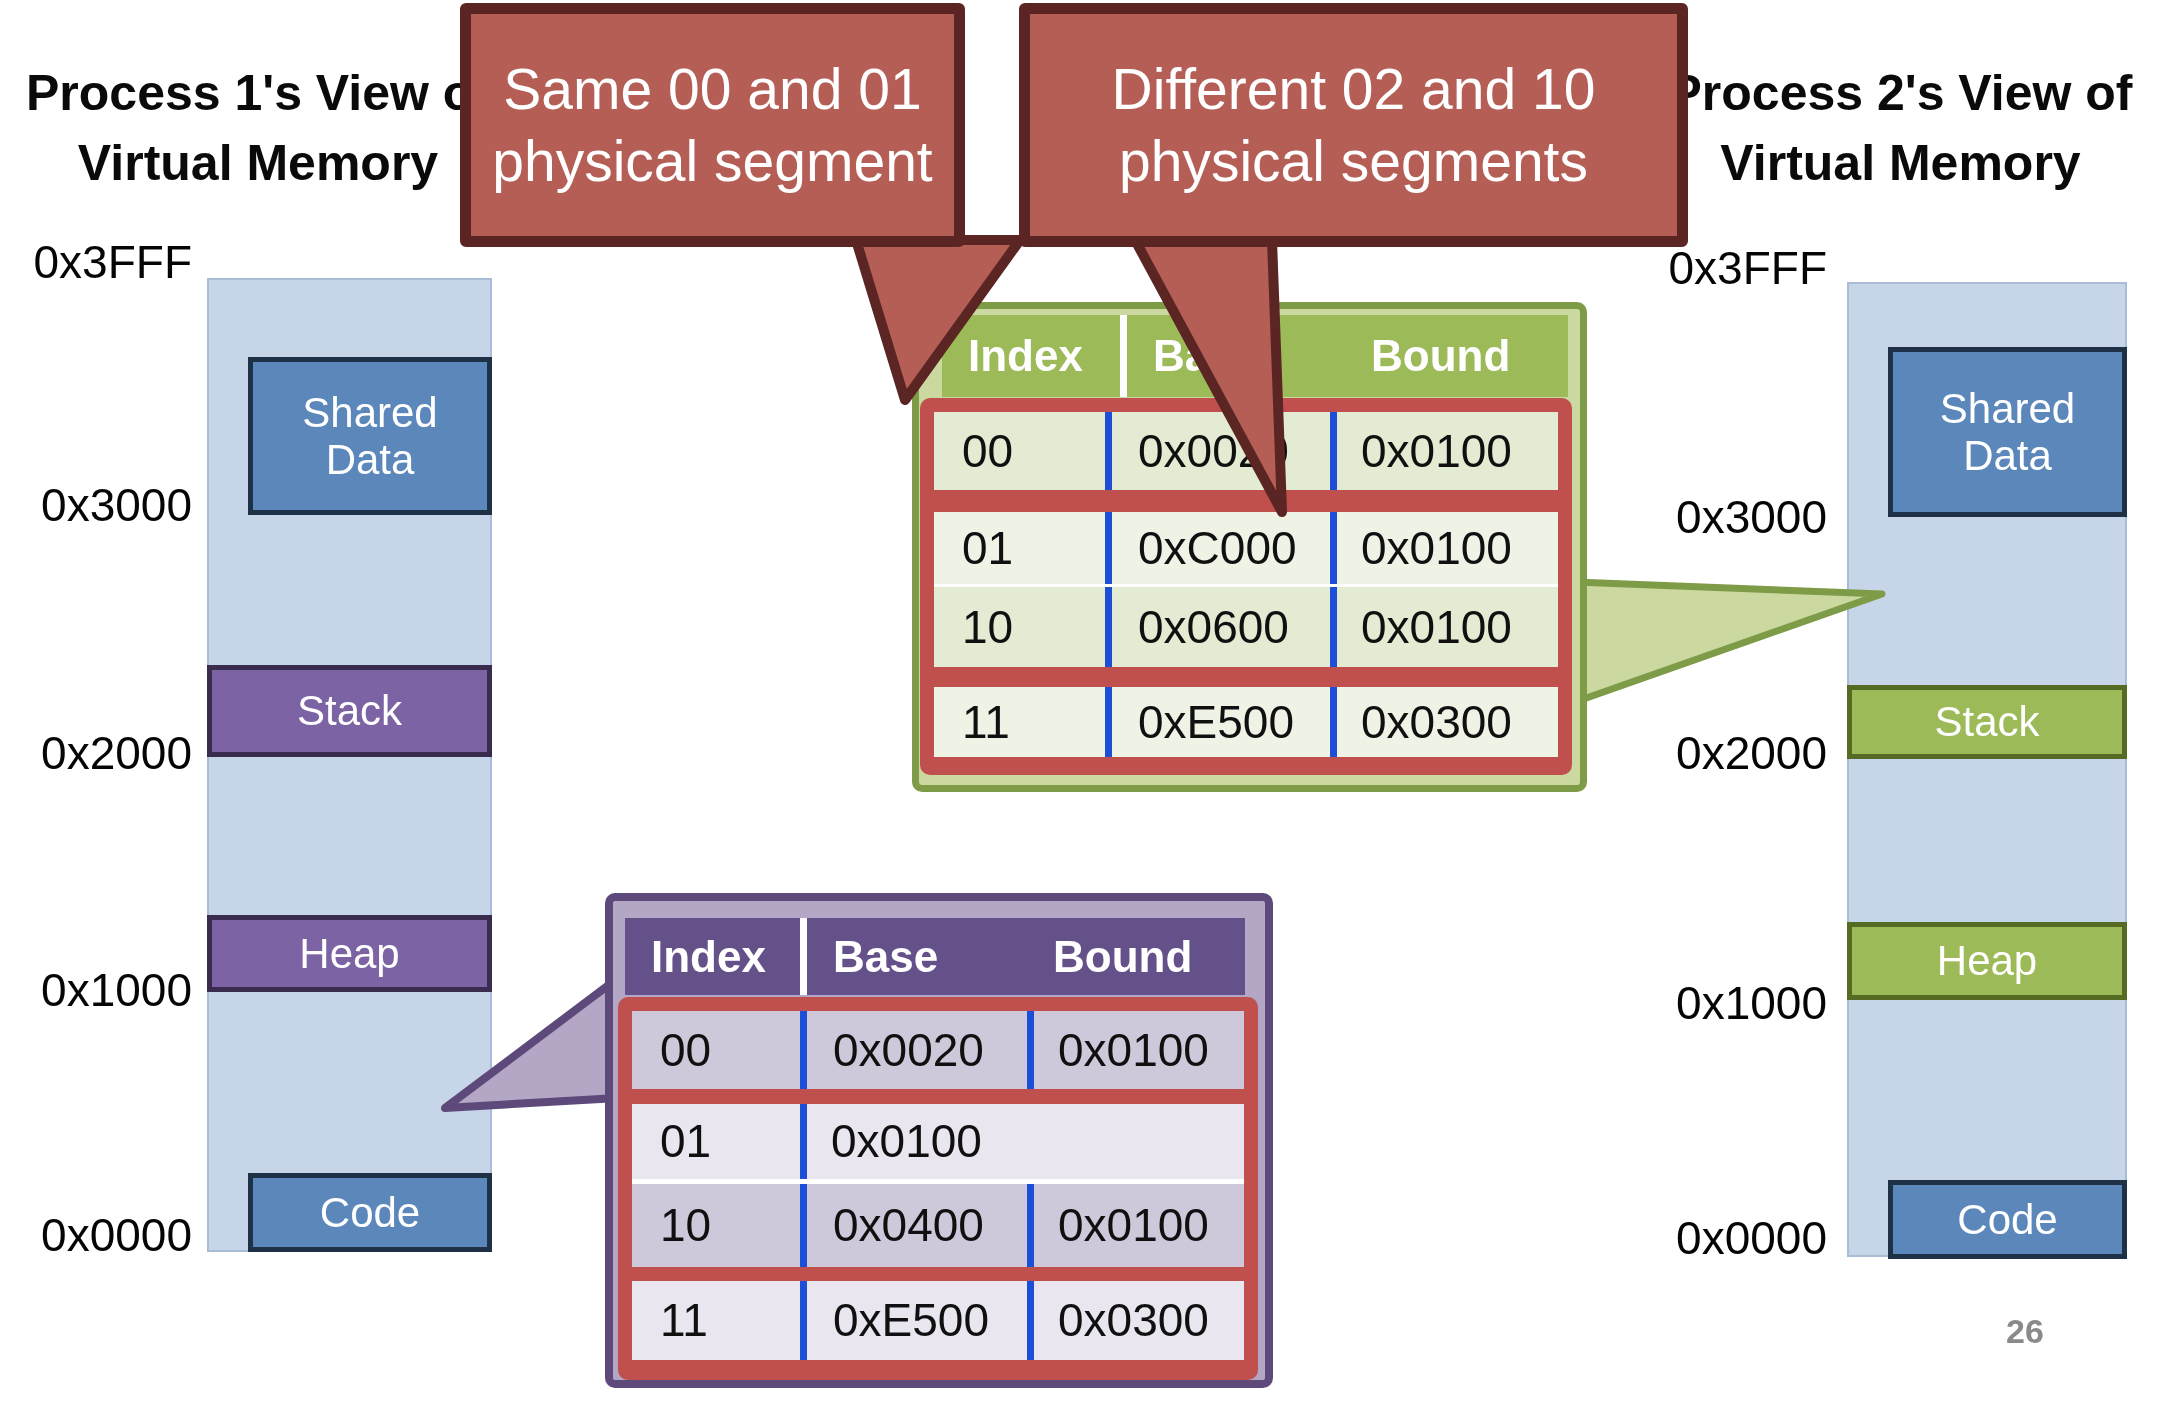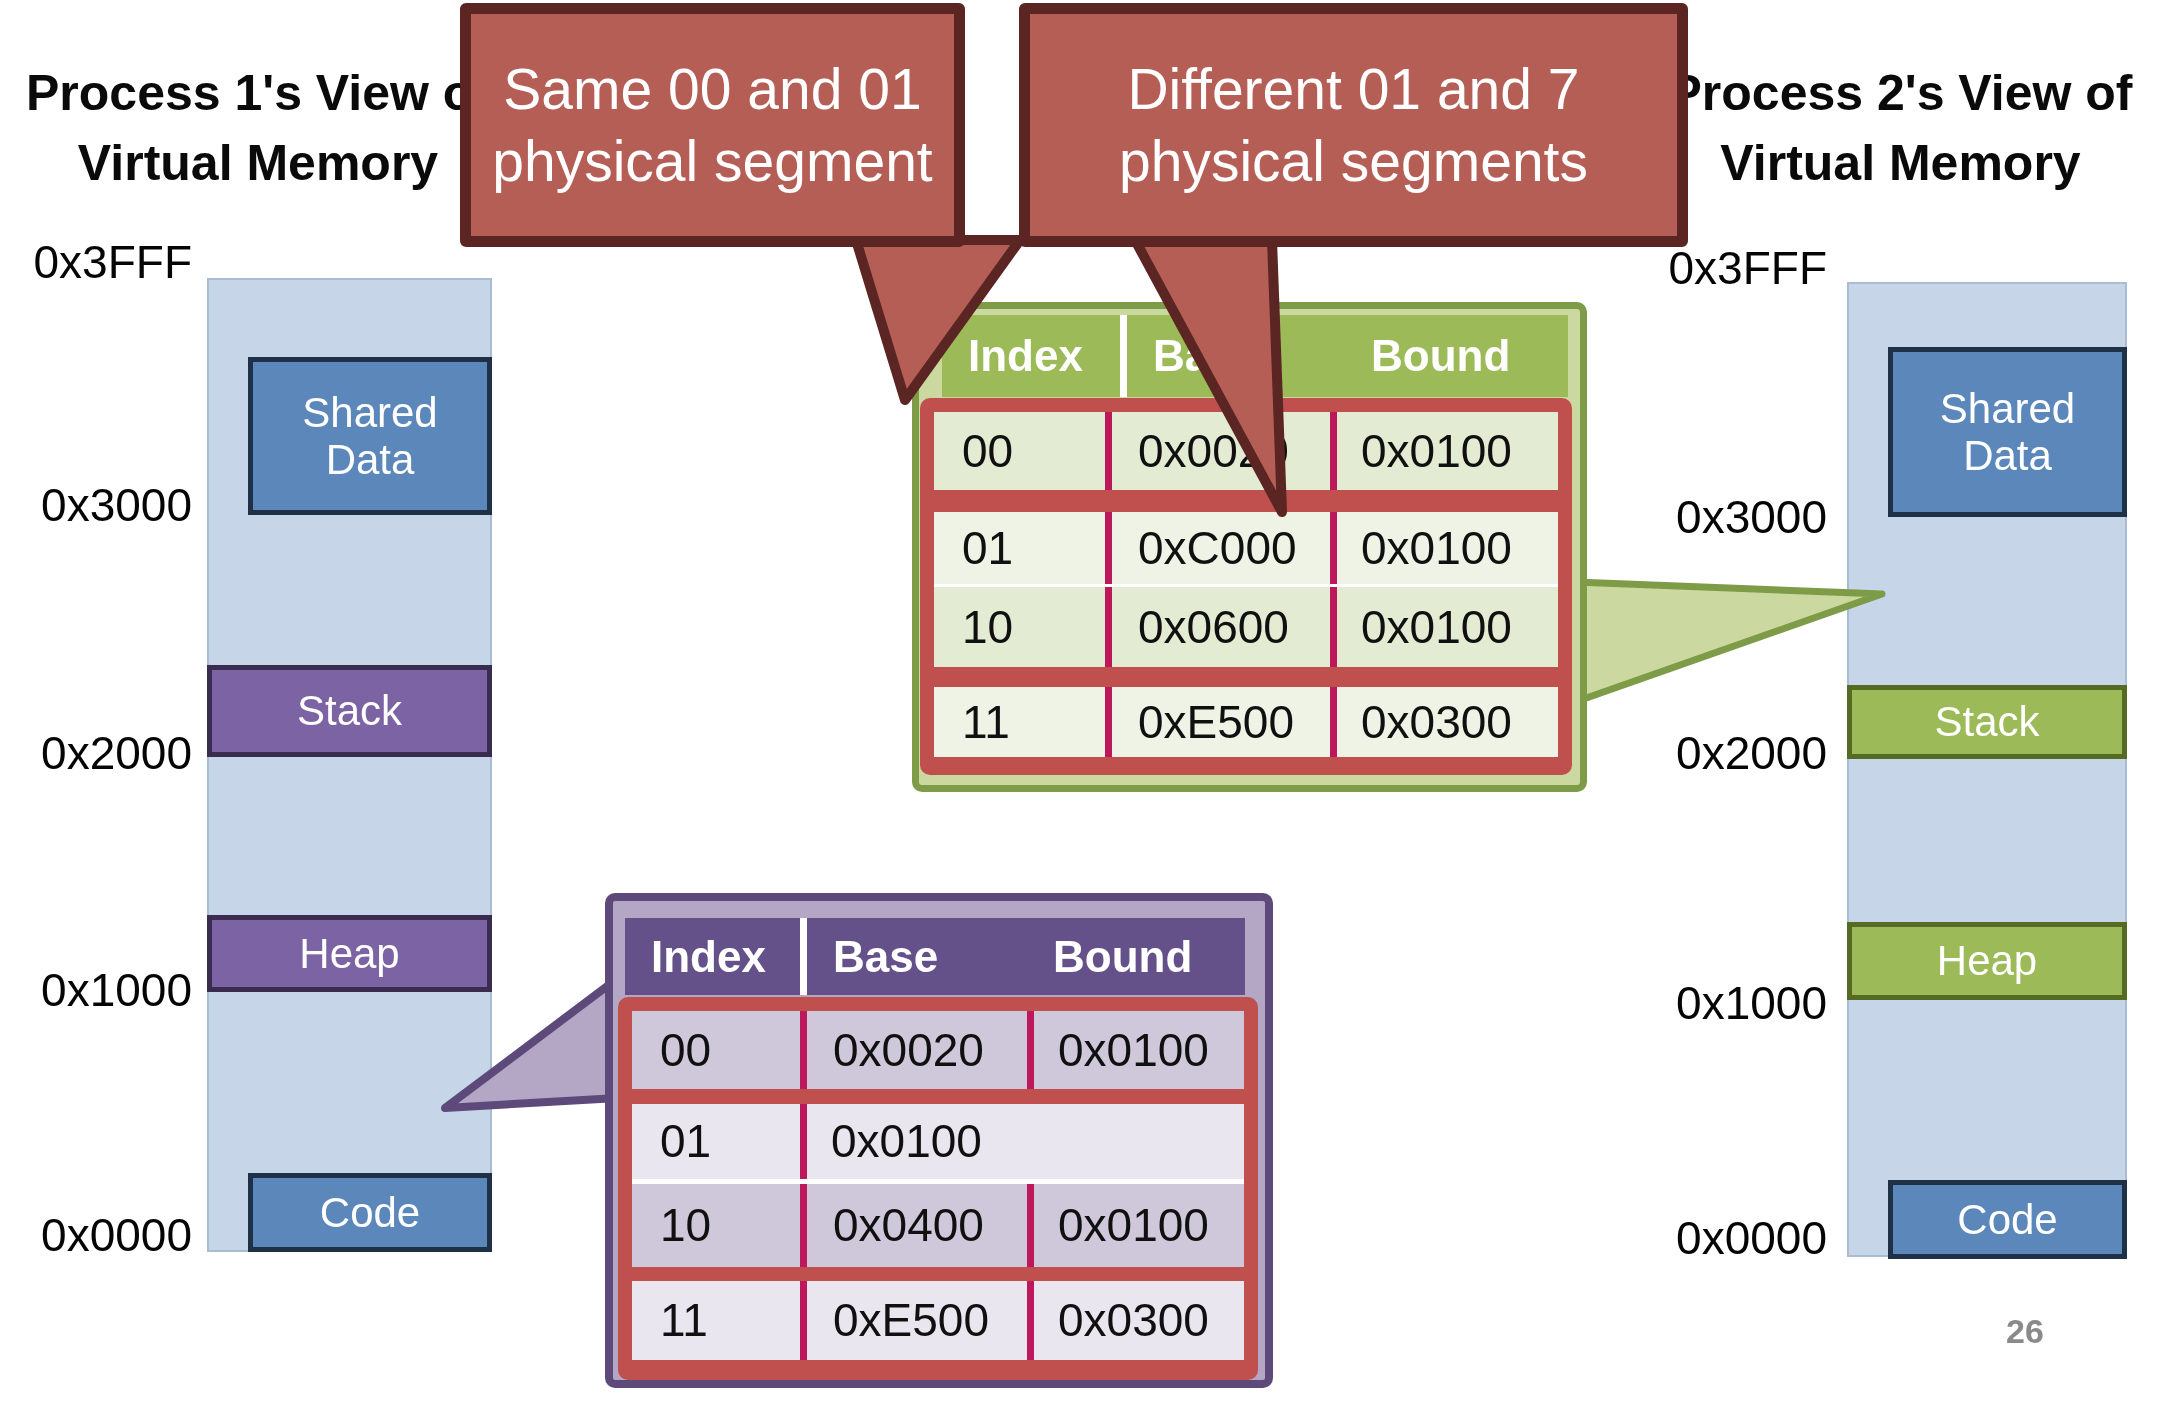--- a/index.html
+++ b/index.html
@@ -45,21 +45,21 @@
   .svg-layer{position:absolute;left:0;top:0;pointer-events:none;}
   .svg-under{z-index:5;}
   .svg-over{z-index:30;}
   
   .table-green{position:absolute;left:912px;top:302px;width:675px;height:490px;z-index:10;
                background:#cbd9a0;border:7px solid #7e9b47;border-radius:10px;box-sizing:border-box;}
   .tg-headers{position:absolute;left:23px;top:6px;width:626px;height:82px;background:#fff;display:flex;}
   .tg-headers .hcell{background:#9cba58;color:#fff;font-weight:bold;font-size:44px;line-height:82px;padding-left:26px;box-sizing:border-box;}
   .tg-frame{position:absolute;left:1px;top:89px;width:652px;height:377px;background:#c0504d;border-radius:10px;
             padding:14px;box-sizing:border-box;}
-  .trow{display:flex;background:#be185d;}
+  .trow{display:flex;background:#1d4ed8;}
   .trow .cell{box-sizing:border-box;font-size:46px;color:#101010;}
   .tg-frame .c-index{width:171px;padding-left:28px;}
   .tg-frame .c-base{width:218px;margin-left:7px;padding-left:26px;}
   .tg-frame .c-bound{flex:1;margin-left:7px;padding-left:24px;}
   .tg-r0{height:78px;} .tg-r0 .cell{line-height:78px;background:#e3ebd2;}
   .tg-r1{height:72px;} .tg-r1 .cell{line-height:72px;background:#eff3e6;}
   .tg-r2{height:80px;margin-top:3px;} .tg-r2 .cell{line-height:80px;background:#e3ebd2;}
   .tg-r3{height:70px;margin-top:20px;} .tg-r3 .cell{line-height:70px;background:#eff3e6;}
   .tg-group{margin-top:22px;background:#fff;}
   
@@ -211,19 +211,19 @@
   <svg class="svg-layer svg-over" width="2162" height="1404" viewBox="0 0 2162 1404">
     <polygon points="856,240 1020,240 905,400" fill="#b55e56" stroke="#5a2522" stroke-width="10" stroke-linejoin="round"></polygon>
     <polygon points="1135,240 1272,240 1282,512" fill="#b55e56" stroke="#5a2522" stroke-width="10" stroke-linejoin="round"></polygon>
   </svg>
 
   <div class="callout callout-1">
     <div>Same 00 and 01</div>
     <div>physical segment</div>
   </div>
   <div class="callout callout-2">
-    <div>Different 01 and 7</div>
+    <div>Different 02 and 10</div>
     <div>physical segments</div>
   </div>
 
   <div class="page-num">26</div>
 
 </div>
 
 </body></html>

